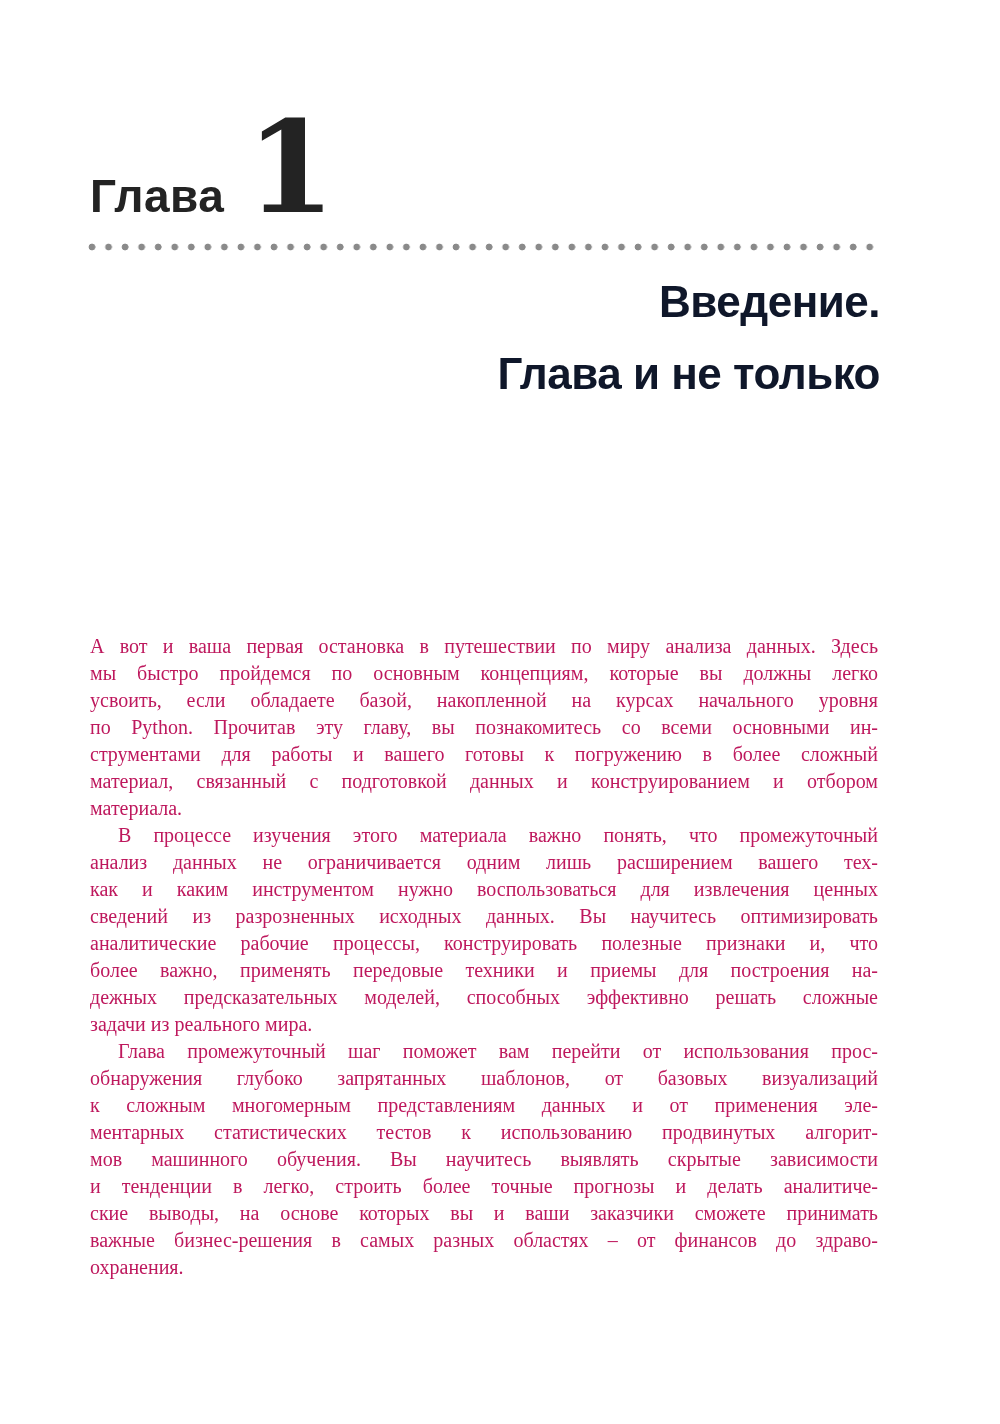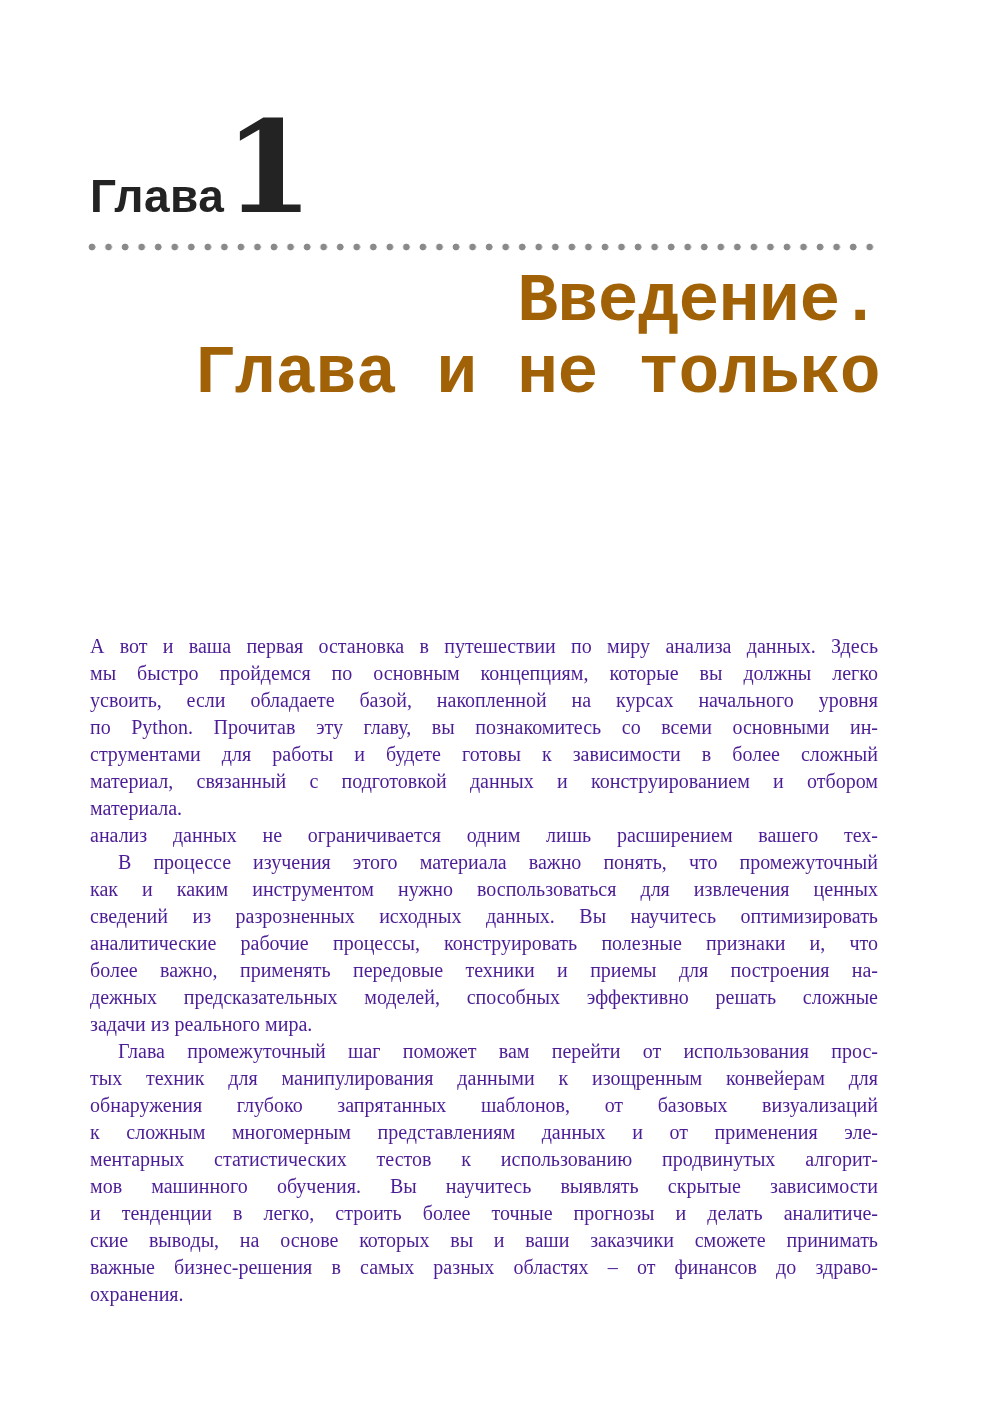--- a/index.html
+++ b/index.html
@@ -11,20 +11,21 @@
     overflow: hidden;
     font-family: "Liberation Serif", serif;
     color: #1c1c1c;
   }
   .chapter-row {
     position: absolute;
     left: 90px;
     top: 103px;
     display: flex;
     align-items: baseline;
+    gap: 22px;
     color: #232323;
   }
   .chapter-label {
     font-family: "Liberation Sans", sans-serif;
     font-weight: 700;
     font-size: 46px;
     line-height: 1;
     letter-spacing: 0.5px;
   }
   .chapter-number {
@@ -42,35 +43,35 @@
     background-image: radial-gradient(circle at 4px 4px, #8a8a8a 3.1px, rgba(138,138,138,0) 3.7px);
     background-size: 16.55px 8px;
     background-repeat: repeat-x;
   }
   .chapter-title {
     position: absolute;
     left: 90px;
     top: 266px;
     width: 790px;
     text-align: right;
-    font-family: Liberation Mono, monospace;
+    font-family: Liberation Sans, sans-serif;
     font-weight: 700;
-    font-size: 68px;
+    font-size: 44px;
     line-height: 72px;
     letter-spacing: -0.5px;
-    color: #a16207;
+    color: #0f172a;
   }
   .body-text {
     position: absolute;
     left: 90px;
     top: 633px;
     width: 788px;
     font-size: 20px;
     line-height: 27px;
-    color: #4c1d95;
+    color: #be185d;
   }
   .line {
     text-align: justify;
     text-align-last: justify;
     white-space: normal;
   }
   .line.last { text-align-last: left; }
   .line.indent { text-indent: 28px; }
 </style>
 </head>
@@ -89,37 +90,36 @@
     <span>Введение.</span><br>
     <span>Глава и не только</span>
   </h1>
 
   <div class="body-text">
       <div class="paragraph">
         <div class="line">А вот и ваша первая остановка в путешествии по миру анализа данных. Здесь</div>
         <div class="line">мы быстро пройдемся по основным концепциям, которые вы должны легко</div>
         <div class="line">усвоить, если обладаете базой, накопленной на курсах начального уровня</div>
         <div class="line">по Python. Прочитав эту главу, вы познакомитесь со всеми основными ин-</div>
-        <div class="line">струментами для работы и будете готовы к зависимости в более сложный</div>
+        <div class="line">струментами для работы и вашего готовы к погружению в более сложный</div>
         <div class="line">материал, связанный с подготовкой данных и конструированием и отбором</div>
         <div class="line last">материала.</div>
       </div>
       <div class="paragraph">
+        <div class="line indent">В процессе изучения этого материала важно понять, что промежуточный</div>
         <div class="line">анализ данных не ограничивается одним лишь расширением вашего тех-</div>
-        <div class="line indent">В процессе изучения этого материала важно понять, что промежуточный</div>
         <div class="line">как и каким инструментом нужно воспользоваться для извлечения ценных</div>
         <div class="line">сведений из разрозненных исходных данных. Вы научитесь оптимизировать</div>
         <div class="line">аналитические рабочие процессы, конструировать полезные признаки и, что</div>
         <div class="line">более важно, применять передовые техники и приемы для построения на-</div>
         <div class="line">дежных предсказательных моделей, способных эффективно решать сложные</div>
         <div class="line last">задачи из реального мира.</div>
       </div>
       <div class="paragraph">
         <div class="line indent">Глава промежуточный шаг поможет вам перейти от использования прос-</div>
-        <div class="line">тых техник для манипулирования данными к изощренным конвейерам для</div>
         <div class="line">обнаружения глубоко запрятанных шаблонов, от базовых визуализаций</div>
         <div class="line">к сложным многомерным представлениям данных и от применения эле-</div>
         <div class="line">ментарных статистических тестов к использованию продвинутых алгорит-</div>
         <div class="line">мов машинного обучения. Вы научитесь выявлять скрытые зависимости</div>
         <div class="line">и тенденции в легко, строить более точные прогнозы и делать аналитиче-</div>
         <div class="line">ские выводы, на основе которых вы и ваши заказчики сможете принимать</div>
         <div class="line">важные бизнес-решения в самых разных областях – от финансов до здраво-</div>
         <div class="line last">охранения.</div>
       </div>
     </div>

